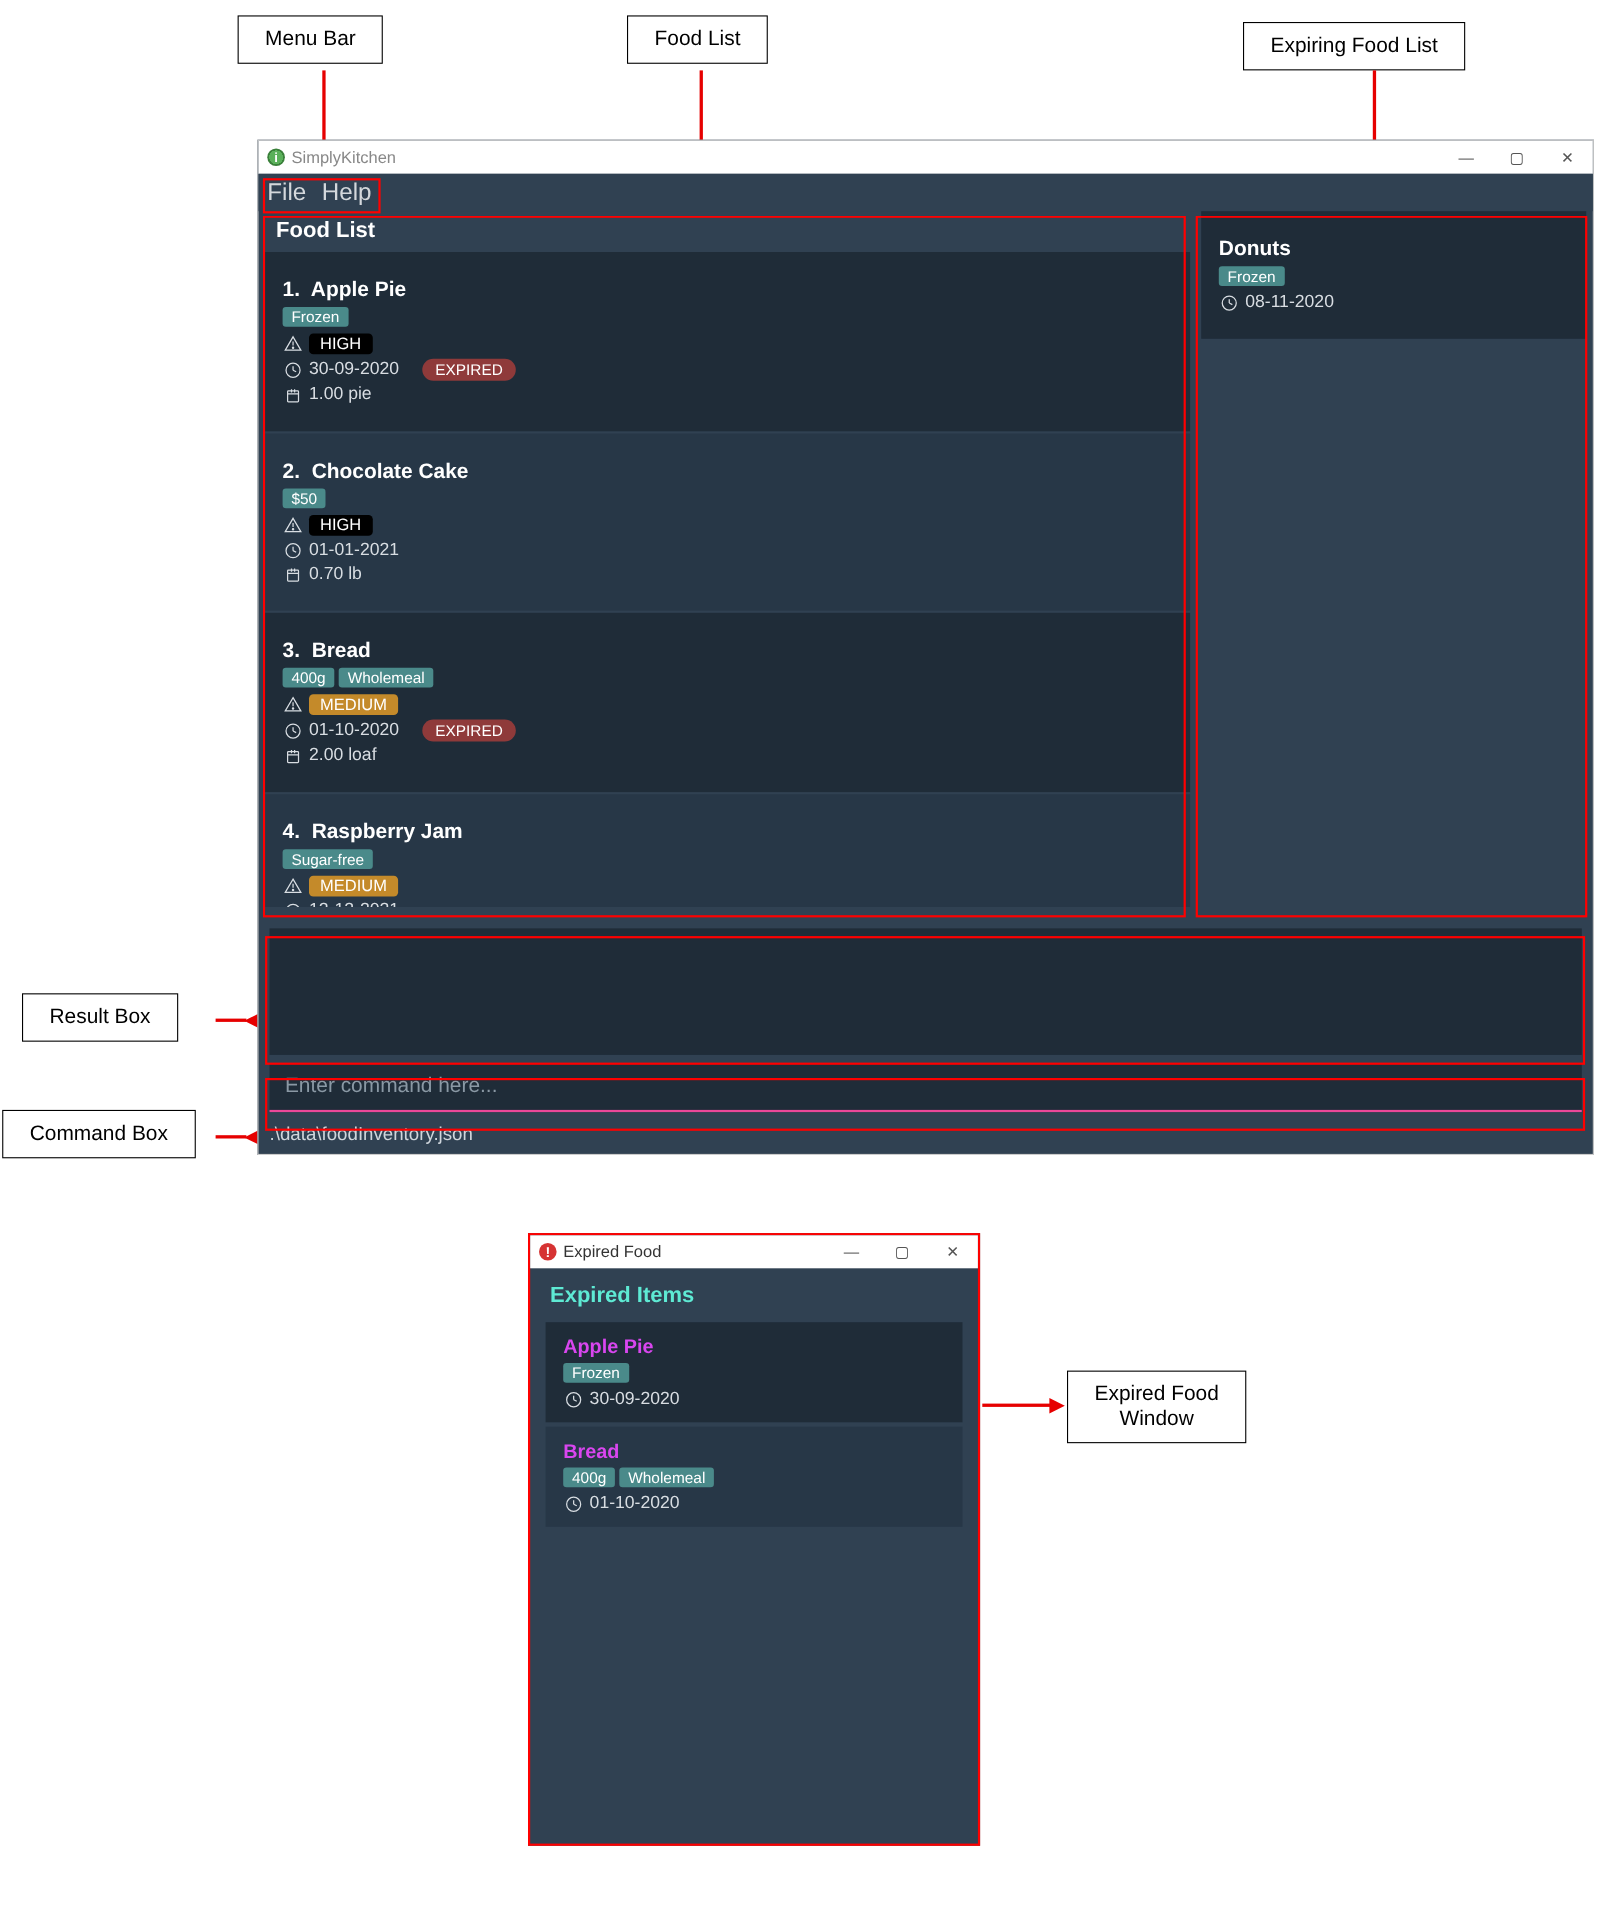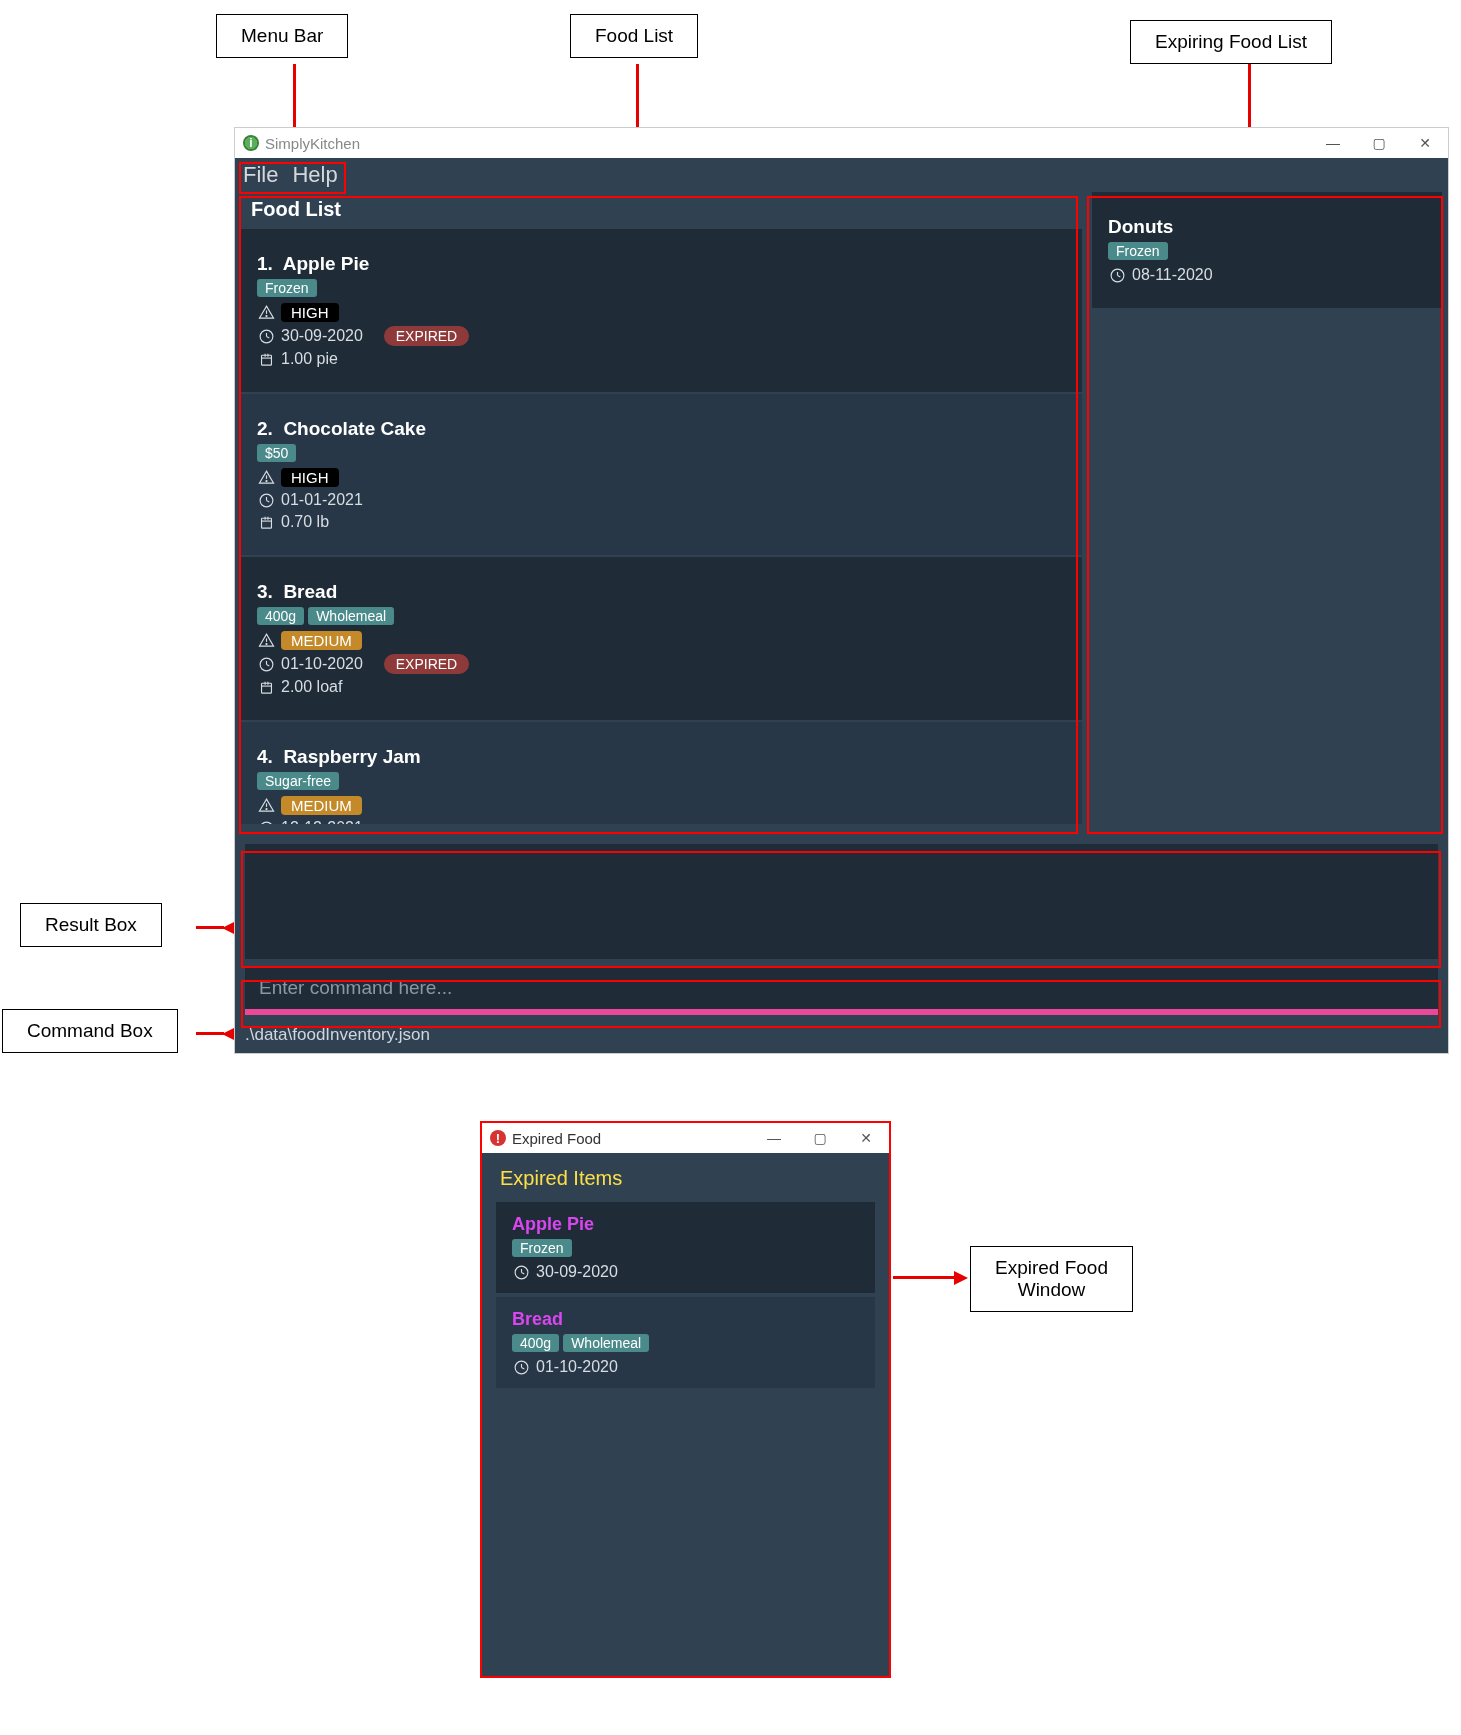--- a/index.html
+++ b/index.html
@@ -149,21 +149,21 @@
     margin: 14px 10px 8px 10px;
     height: 115px;
     background: #1f2c38;
   }
   .command-box {
     margin: 0 10px 6px 10px;
     background: #1f2c38;
     padding: 10px 14px;
     color: #8a98a4;
     font-size: 19px;
-    border-bottom: 6px solid #ec4899;
+    border-bottom: 2px solid #ec4899;
   }
   .statusbar {
     padding: 4px 10px 8px 10px;
     color: #d0d6dc;
     font-size: 17px;
   }
   
   .red-overlay { position: absolute; border: 2px solid #ff0000; pointer-events: none; }
   
   .exp-window {
@@ -188,21 +188,21 @@
   .exp-title-icon {
     width: 16px; height: 16px;
     margin-right: 6px;
     border-radius: 50%;
     background: #d63333;
     color: #fff;
     display: flex; align-items: center; justify-content: center;
     font-size: 13px; font-weight: bold;
   }
   .exp-body { padding: 6px 14px; }
-  .exp-header { color: #fde047; font-weight: 400; font-size: 20px; padding: 8px 4px 12px 4px; }
+  .exp-header { color: #5eead4; font-weight: 700; font-size: 20px; padding: 8px 4px 12px 4px; }
   .exp-card { background: #1f2c38; padding: 12px 16px; color: #d8dde2; margin-bottom: 4px; }
   .exp-card.alt { background: #273747; }
   .exp-name { color: #d946ef; font-weight: 600; font-size: 18px; margin-bottom: 4px; }
 </style>
 </head>
 <body>
 
 <div class="callout" style="left:216px; top:14px;">Menu Bar</div>
 <div class="callout" style="left:570px; top:14px;">Food List</div>
 <div class="callout" style="left:1130px; top:20px;">Expiring Food List</div>

